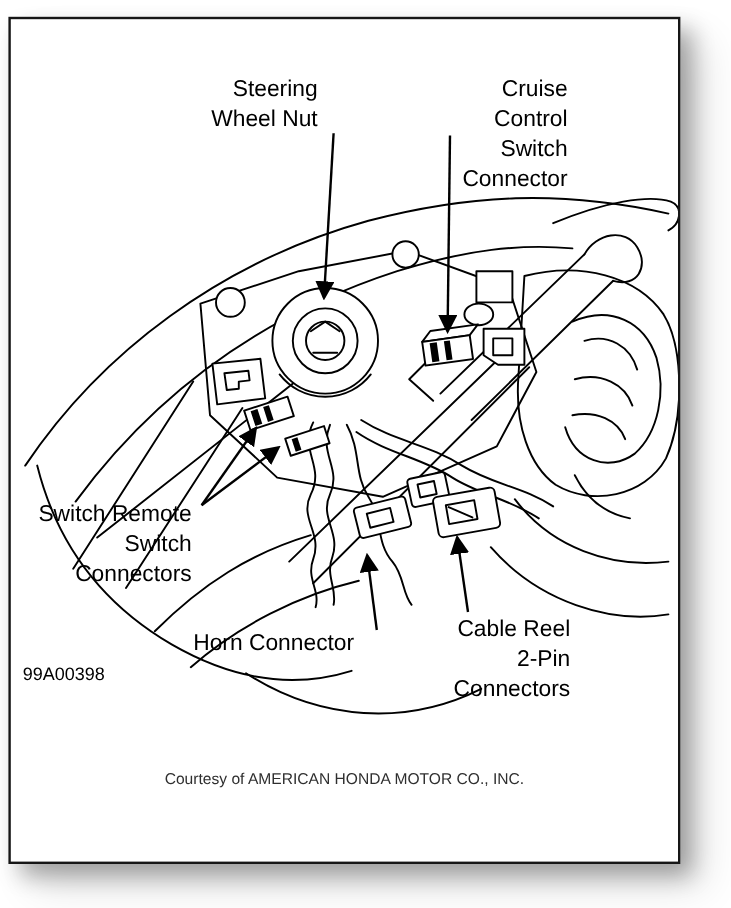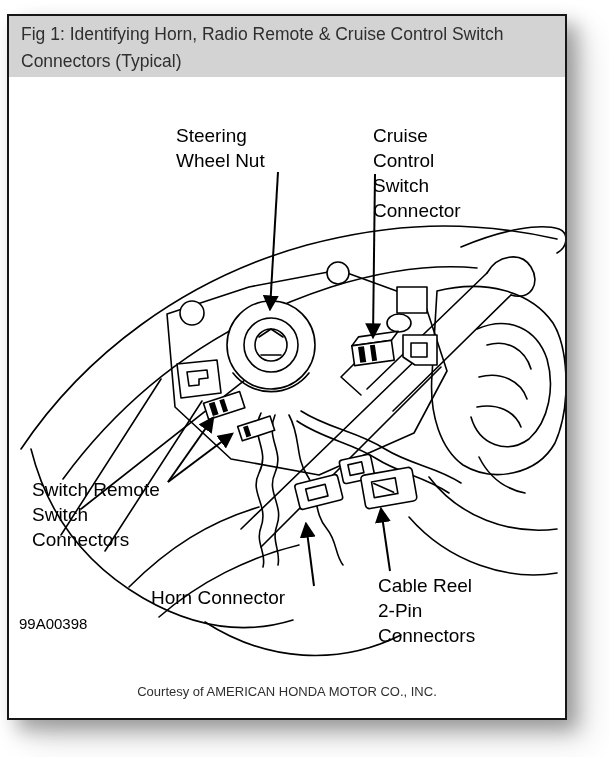--- a/index.html
+++ b/index.html
@@ -29,20 +29,21 @@
     width:100%;height:61px;
     background:var(--header-bg);
     color:var(--header-text);
     font-size:17.5px;line-height:27px;
     padding:5px 50px 0 12px;
   }
   .diagram-area{
     position:relative;
     width:464px;height:600px;
     color:var(--ink);
+    text-align:right;
   }
   .diagram-svg{position:absolute;left:0;top:0;color:var(--ink);}
   .art path,.art circle,.art ellipse,.art rect{
     fill:none;stroke:currentColor;stroke-width:1.6;
     stroke-linecap:round;stroke-linejoin:round;
   }
   .art .wfill{fill:#fff;}
   .art .bfill{fill:currentColor;stroke:none;}
   .leader{fill:none;stroke:currentColor;stroke-width:2;}
   .lbl{
@@ -50,33 +51,30 @@
     font-size:19px;line-height:25px;
     color:var(--ink);
     white-space:pre-line;
   }
   .figcode{
     position:absolute;left:10px;top:538px;
     font-size:15px;color:var(--ink);
   }
   .courtesy{
     width:100%;text-align:center;
-    margin-top:7px;
+    margin-top:25px;
     font-size:13px;color:#2f2f2f;
   }
 </style>
 </head>
 <body>
 
 <div class="page">
   <div class="doc-box">
 
-    <div class="doc-header">
-      <span>Fig 1: Identifying Horn, Radio Remote &amp; Cruise Control Switch Connectors (Typical)</span>
-    </div>
 
     <div class="diagram-area">
 
       <svg class="diagram-svg" width="556" height="600" viewBox="0 0 556 600">
         <defs>
           <marker id="arrow" viewBox="0 0 10 10" refX="8.5" refY="5" markerWidth="8" markerHeight="8" orient="auto-start-reverse">
             <path d="M 0 0 L 10 5 L 0 10 z" fill="currentColor"></path>
           </marker>
         </defs>
 
@@ -204,21 +202,21 @@
       <div class="lbl" style="left:167px;top:46px;">Steering
 Wheel Nut</div>
 
       <div class="lbl" style="left:364px;top:46px;">Cruise Control
 Switch Connector</div>
 
       <div class="lbl" style="left:23px;top:400px;">Switch Remote
 Switch
 Connectors</div>
 
-      <div class="lbl" style="left:142px;top:508px;">Horn Connector</div>
+      <div class="lbl" style="left:152px;top:508px;">Horn Connector</div>
 
       <div class="lbl" style="left:369px;top:496px;">Cable Reel 2-Pin
 Connectors</div>
 
       <div class="figcode">99A00398</div>
     </div>
 
     <div class="courtesy">Courtesy of AMERICAN HONDA MOTOR CO., INC.</div>
   </div>
 </div>

